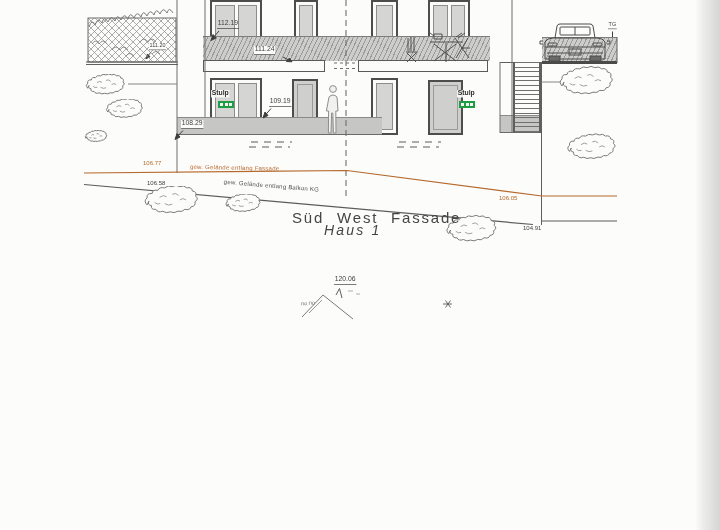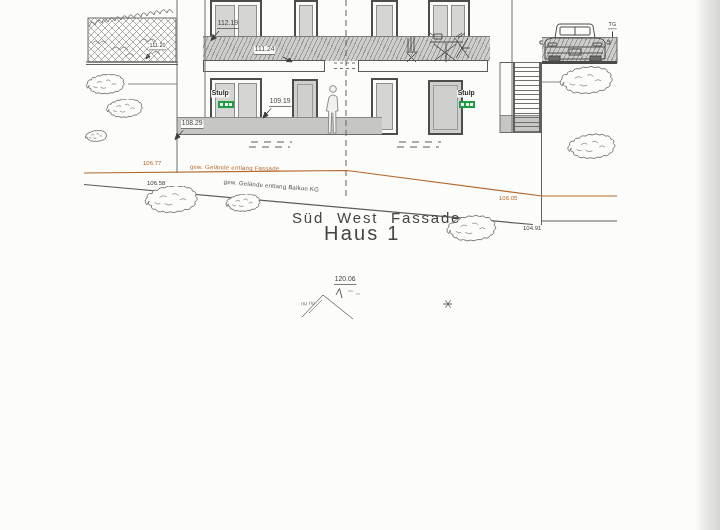--- a/index.html
+++ b/index.html
@@ -12,21 +12,21 @@
   .s60{font-size:10px;transform:scale(.60);}
   .s55{font-size:10px;transform:scale(.55);}
   .dim{border-bottom:1px solid #3e3e3c;padding:0 1px 1px 1px;}
   .wbg{background:#fbfbf9;}
   .orange{color:#b5692c;border-color:#b5692c;}
   .rot-fassade{transform:scale(.60) rotate(1.2deg);}
   .rot-balkon{transform:scale(.60) rotate(4.7deg);}
   .rot-note{transform:scale(.55) rotate(-4deg);color:#6d6d6b;}
   .stulp{font-weight:700;color:#2f2f2d;background:rgba(251,251,249,.9);padding:0 1px;}
   .title1{font-size:15px;letter-spacing:1.8px;word-spacing:7px;color:#454543;}
-  .title2{font-size:20px;letter-spacing:2.2px;color:#454543;}
+  .title2{font-size:14px;letter-spacing:2.2px;color:#454543;font-style:italic;}
   
   .hatch{background-color:#cdcdcb;
          background-image:repeating-linear-gradient(115deg,rgba(70,70,68,.38) 0 1px,transparent 1px 4px);
          border-top:1px solid #7d7d7b;}
   .slab{background:#fbfbf9;border:1px solid #5a5a58;box-sizing:border-box;}
   .win{border:2px solid #4d4d4b;background:#fbfbf9;box-sizing:border-box;display:flex;gap:3px;padding:3px;}
   .pane{flex:1;background:#d5d5d3;border:1px solid #8d8d8b;}
   .door{border:2px solid #4d4d4b;background:#cfcfcd;box-sizing:border-box;}
   .door .inner{position:absolute;inset:3px;border:1px solid #9a9a98;}
   .band{background:#c6c6c4;border-top:1px solid #8a8a88;border-bottom:1px solid #6a6a68;box-sizing:border-box;}

